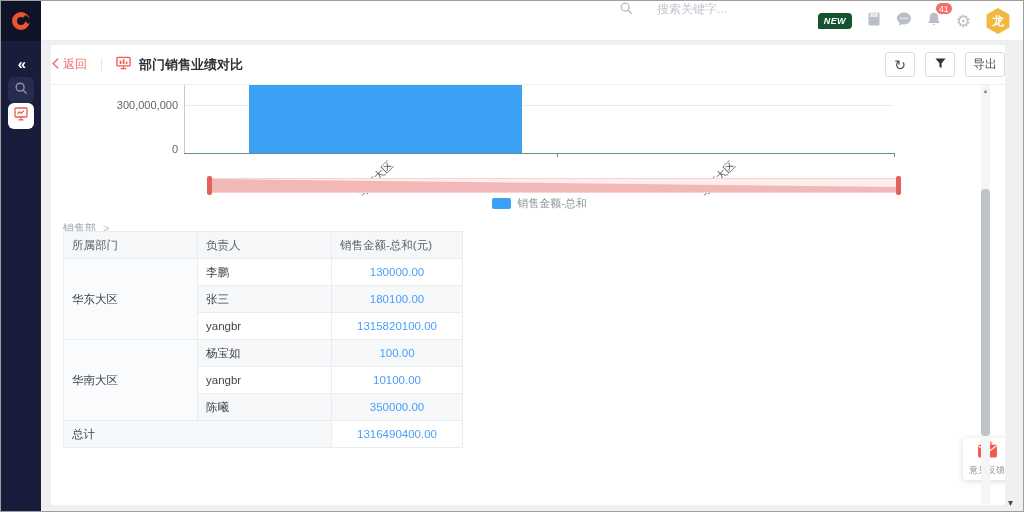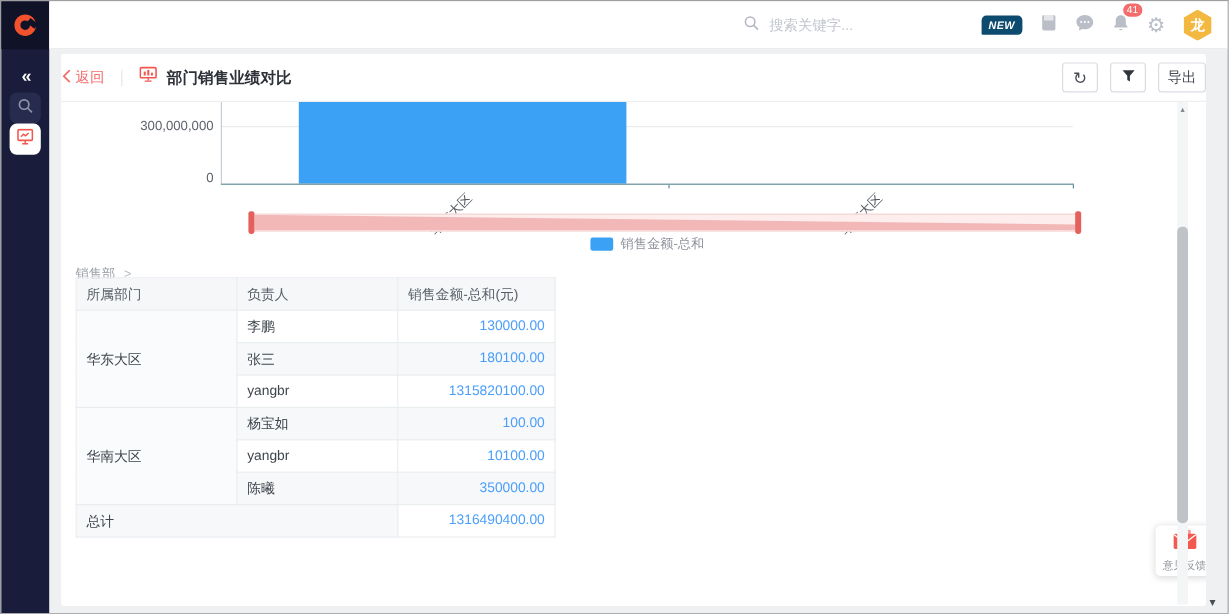--- a/index.html
+++ b/index.html
@@ -16,24 +16,24 @@
   .collapse { position:absolute; top:54px; left:0; width:40px; text-align:center;
               color:#ffffff; font-size:15px; font-weight:bold; letter-spacing:-2px; cursor:pointer; }
   .side-btn { position:absolute; left:7px; width:26px; height:26px; border-radius:6px;
               display:flex; align-items:center; justify-content:center; cursor:pointer; }
   .side-search { top:76px; background:#272b4e; }
   .side-app { top:102px; background:#ffffff; }
 
   
   .topbar { position:absolute; left:40px; right:0; top:0; height:40px; background:#ffffff;
             border-bottom:1px solid #ececec; }
-  .tb-search { position:absolute; left:578px; top:0; height:40px; display:flex; align-items:center; gap:8px; }
+  .tb-search { position:absolute; left:578px; top:0; height:40px; display:flex; align-items:flex-start; gap:24px; }
   .tb-search-text { font-size:12px; color:#c2c6ce; }
   .tb-right { position:absolute; right:12px; top:0; height:40px; display:flex; align-items:center; gap:14px; }
-  .new-badge { background:#0c4a6e; color:#fff; font-size:9px; font-weight:bold; font-style:italic;
+  .new-badge { background:#14532d; color:#fff; font-size:9px; font-weight:bold; font-style:italic;
                padding:3px 6px; border-radius:4px 4px 4px 1px; letter-spacing:.3px; }
   .icon-btn { display:flex; align-items:center; justify-content:center; cursor:pointer; }
   .bell-wrap { position:relative; }
   .count-badge { position:absolute; top:-9px; left:9px; min-width:18px; height:13px; background:#f56c6c;
                  border:1px solid #fff; border-radius:8px; color:#fff; font-size:8.5px;
                  display:flex; align-items:center; justify-content:center; padding:0 3px; }
   .gear-glyph { font-size:17px; color:#b9bec7; line-height:1; }
   .avatar { width:26px; height:26px; background:#f3b83f; color:#fff; font-size:12px; font-weight:bold;
             display:flex; align-items:center; justify-content:center;
             clip-path:polygon(50% 0, 94% 25%, 94% 75%, 50% 100%, 6% 75%, 6% 25%); cursor:pointer; }
@@ -81,21 +81,21 @@
   
   .crumb { position:absolute; left:12px; top:136px; font-size:11px; color:#9aa0a8; }
   .crumb .arrow { color:#b7bcc3; margin-left:4px; }
   table.report { position:absolute; left:12px; top:146px; border-collapse:collapse;
                  font-size:11.5px; table-layout:fixed; }
   table.report col.c1 { width:134px; } table.report col.c2 { width:134px; } table.report col.c3 { width:131px; }
   table.report th, table.report td { border:1px solid #eaedf0; height:27px; padding:0 8px; }
   table.report th { background:#f5f7f9; color:#596069; font-weight:normal; text-align:left; }
   td.dept { background:#fafbfc; color:#3f454d; }
   td.person { color:#3f454d; background:#fff; }
-  td.val { text-align:right; color:#4a9efa; background:#fff; }
+  td.val { text-align:center; color:#4a9efa; background:#fff; }
   tr.stripe td.person, tr.stripe td.val { background:#f6f8fa; }
   td.total-label { background:#f6f8fa; color:#3f454d; }
 
   
   .feedback { position:absolute; left:912px; top:353px; width:48px; height:42px; background:#fff;
               border-radius:4px; box-shadow:0 1px 6px rgba(0,0,0,.15); display:flex; flex-direction:column;
               align-items:center; justify-content:center; gap:2px; cursor:pointer; }
   .feedback-label { font-size:9px; color:#8d9299; }
   .vscroll-track { position:absolute; left:930px; top:0; bottom:0; width:9px; background:#f4f5f6; }
   .vscroll-up { position:absolute; left:930px; top:2px; width:9px; text-align:center; font-size:7px; color:#85888e; }

